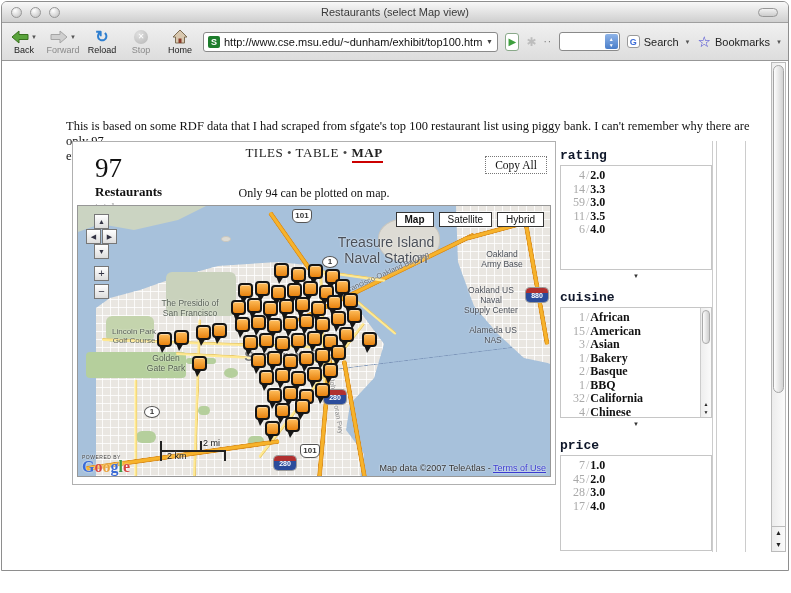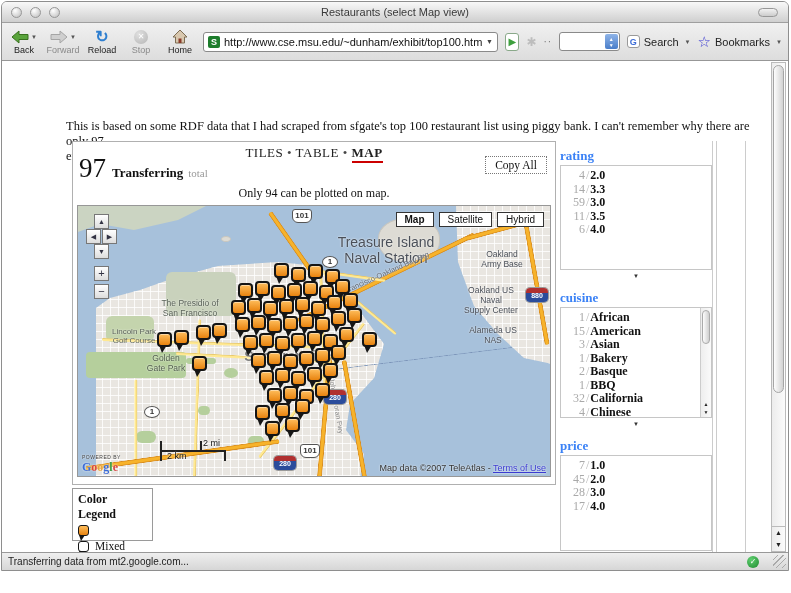--- a/index.html
+++ b/index.html
@@ -37,21 +37,21 @@
   .content { position:absolute; top:60px; bottom:18px; left:0; right:0; background:#fff; overflow:hidden; font-family:"Liberation Serif",serif; }
   .intro { position:absolute; left:64px; top:57px; width:702px; font-size:12.5px; color:#111; line-height:1.2; }
   .vline { position:absolute; top:79px; height:412px; width:0; border-left:1px solid #ccc; }
   .vline.a { left:710px; } .vline.a2 { left:714px; } .vline.b { left:743px; }
 
   
   .view-panel { position:absolute; left:70px; top:79px; width:484px; height:344px; border:1px solid #b0b0b0; background:#fff; }
   .tabs { position:absolute; top:3px; left:0; width:100%; text-align:center; font-size:13px; letter-spacing:.5px; color:#222; }
   .tab { cursor:default; } .tab.active { font-weight:bold; border-bottom:2px solid #c00; padding-bottom:1px; }
   .tab-sep { color:#444; }
-  .count-block { position:absolute; left:6px; top:11px; display:flex; align-items:baseline; }
+  .count-block { position:absolute; left:16px; top:11px; display:flex; align-items:baseline;flex-direction:column; }
   .count-num { font-size:27px; color:#111; }
   .count-label { font-size:13px; font-weight:bold; margin-left:6px; color:#111; }
   .count-suffix { font-size:11px; color:#9a9a9a; margin-left:5px; }
   .copyall { position:absolute; right:8px; top:14px; border:1px dotted #777; background:#fff; font-family:"Liberation Serif",serif; font-size:11.5px; padding:2px 9px; color:#111; }
   .note { position:absolute; top:44px; left:0; width:100%; text-align:center; font-size:12px; color:#111; }
 
   
   .map { position:absolute; left:4px; top:63px; width:474px; height:272px; border:1px solid #979797; background:#a7c1db; overflow:hidden; font-family:"Liberation Sans",sans-serif; }
   .landgrid { background-color:#e9e6e1;
      background-image:repeating-linear-gradient(0deg,rgba(255,255,255,.8) 0 1px,transparent 1px 8px),
@@ -88,21 +88,21 @@
   .mk::after { content:""; position:absolute; left:0; bottom:-8px; border-left:3px solid transparent; border-right:5px solid transparent; border-top:8px solid #151515; }
 
   .pan { position:absolute; left:8px; top:8px; width:46px; height:96px; z-index:30; }
   .pbtn { position:absolute; width:15px; height:15px; background:linear-gradient(#fff,#ddd); border:1px solid #777; color:#334; font-size:7px; text-align:center; line-height:13px; }
   .maptype { position:absolute; right:6px; top:6px; display:flex; gap:5px; z-index:30; }
   .maptype .mt { background:#fff; border:1px solid #333; font-size:10px; padding:1px 8px; color:#111; }
   .maptype .mt.active { font-weight:bold; }
 
   .gbrand { position:absolute; left:4px; bottom:2px; z-index:30; }
   .powered { font-size:5px; letter-spacing:.5px; color:#444; text-shadow:0 0 2px #fff; }
-  .glogo { font-size:12px; font-weight:bold; font-family:"Liberation Serif",serif; line-height:14px; text-shadow:0 0 2px #fff; }
+  .glogo { font-size:16px; font-weight:bold; font-family:"Liberation Serif",serif; line-height:14px; text-shadow:0 0 2px #fff; }
   .glogo span:nth-child(1){color:#3b6bd6;} .glogo span:nth-child(2){color:#d64541;}
   .glogo span:nth-child(3){color:#e8a33d;} .glogo span:nth-child(4){color:#3b6bd6;}
   .glogo span:nth-child(5){color:#3f9c42;} .glogo span:nth-child(6){color:#d64541;}
   .scalebar { position:absolute; left:82px; bottom:14px; width:80px; height:21px; z-index:30; }
   .sb-main { position:absolute; left:0; top:9px; width:64px; border-top:2px solid #222; }
   .sb-left { position:absolute; left:0; top:0; height:20px; border-left:2px solid #222; }
   .sb-mi { position:absolute; left:40px; top:0; height:10px; border-left:2px solid #222; }
   .sb-km { position:absolute; left:64px; top:9px; height:11px; border-left:2px solid #222; }
   .sb-t { position:absolute; font-size:9px; color:#111; text-shadow:0 0 2px #fff; }
   .sb-t.mi { left:7px; top:-3px;margin-left:36px; } .sb-t.km { left:7px; top:10px; }
@@ -113,21 +113,21 @@
   .legend { position:absolute; left:70px; top:426px; width:81px; height:53px; border:1px solid #9a9a9a; background:#fff; padding:3px 5px; }
   .legend-title { font-size:12px; font-weight:bold; color:#111; }
   .legend-row { display:flex; align-items:center; gap:6px; height:16px; }
   .lmk { width:11px; height:11px; border:1.5px solid #151515; border-radius:3px; background:linear-gradient(180deg,#ffbe5c,#e8830f); position:relative; flex:0 0 11px; }
   .lmk::after { content:""; position:absolute; left:0; bottom:-6px; border-left:2px solid transparent; border-right:4px solid transparent; border-top:6px solid #151515; }
   .lmk.white { background:#fff; }
   .legend-row .ltext { font-size:11.5px; color:#111; }
 
   
   .facet-col { position:absolute; left:558px; top:86px; width:152px; }
-  .f-title { font-size:13px; font-weight:bold; color:#3b82f6; height:15px; margin-bottom:2px; }
+  .f-title { font-size:13px; font-weight:bold; color:#0f172a; height:15px; margin-bottom:2px;font-family:Liberation Mono, monospace; }
   .f-box { border:1px solid #c6c6c6; background:#fff; position:relative; overflow:hidden; padding-top:3px; }
   .f-row { display:flex; font-size:12px; line-height:13.5px; }
   .f-count { width:24px; text-align:right; color:#a9a9a9; }
   .f-sep { color:#b9b9b9; padding:0 1px; }
   .f-val { font-weight:bold; color:#111; }
   .f-more { height:12px; text-align:center; font-size:6px; color:#333; line-height:12px; }
   .facet + .facet { margin-top:8px; }
   .f-sb { position:absolute; right:0; top:0; bottom:0; width:11px; border-left:1px solid #ccc; background:linear-gradient(90deg,#eee,#fafafa); }
   .f-sb-thumb { position:absolute; left:1px; right:1px; top:2px; height:34px; border:1px solid #aaa; border-radius:5px; background:linear-gradient(90deg,#fdfdfd,#cfcfcf); }
   .f-sb-btns { position:absolute; left:0; right:0; bottom:0; font-size:5px; text-align:center; color:#222; line-height:8px; }
@@ -229,21 +229,21 @@
     </div>
 
     <div class="vline a"></div>
     <div class="vline a2"></div>
     <div class="vline b"></div>
 
     <div class="view-panel">
       <div class="tabs"><span class="tab">TILES</span><span class="tab-sep"> • </span><span class="tab">TABLE</span><span class="tab-sep"> • </span><span class="tab active">MAP</span></div>
       <div class="count-block">
         <span class="count-num">97</span>
-        <span class="count-label">Transferring</span>
+        <span class="count-label">Restaurants</span>
         <span class="count-suffix">total</span>
       </div>
       <button class="copyall">Copy All</button>
       <div class="note">Only 94 can be plotted on map.</div>
 
       <div class="map">
         <div class="oakland landgrid"></div>
         <div class="sf-land landgrid"></div>
         <div class="marin"></div>
         <div class="island ti"></div>
@@ -382,33 +382,20 @@
           <div class="mk" style="left: 187px; top: 215px;"></div>
           <div class="mk" style="left: 207px; top: 211px;"></div>
           <div class="mk" style="left: 79px; top: 126px;"></div>
           <div class="mk" style="left: 96px; top: 124px;"></div>
           <div class="mk" style="left: 118px; top: 119px;"></div>
           <div class="mk" style="left: 134px; top: 117px;"></div>
           <div class="mk" style="left: 114px; top: 150px;"></div>
         </div>
     </div>
 
-    <div class="legend">
-      <div class="legend-title">Color Legend</div>
-      <div class="legend-rows">
-          <div class="legend-row">
-            <span class="lmk"></span>
-            <span class="ltext"></span>
-          </div>
-          <div class="legend-row">
-            <span class="lmk white"></span>
-            <span class="ltext">Mixed</span>
-          </div>
-        </div>
-    </div>
 
     <div class="facet-col">
         <div class="facet">
           <div class="f-title">rating</div>
           <div class="f-box" style="height: 105px;">
             <div class="f-row">
               <span class="f-count">4</span>
               <span class="f-sep">/</span>
               <span class="f-val">2.0</span>
             </div>
@@ -517,18 +504,13 @@
 
     <div class="v-scroll">
       <div class="v-thumb"></div>
       <div class="v-btns">
         <div>▲</div>
         <div>▼</div>
       </div>
     </div>
   </div>
 
-  <div class="statusbar">
-    <span>Transferring data from mt2.google.com...</span>
-    <span class="status-ok">✓</span>
-    <span class="grip"></span>
-  </div>
 </div>
 
 </body></html>

